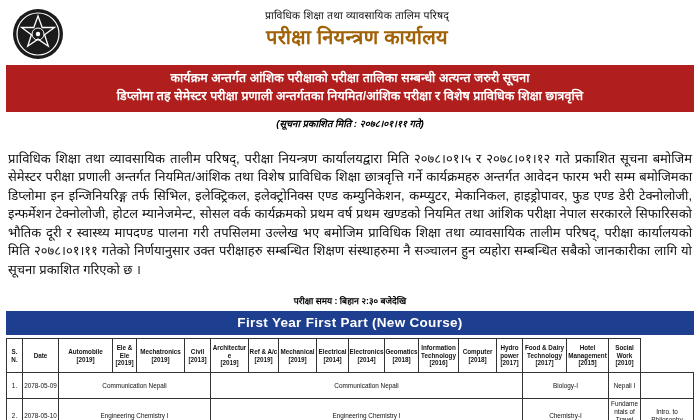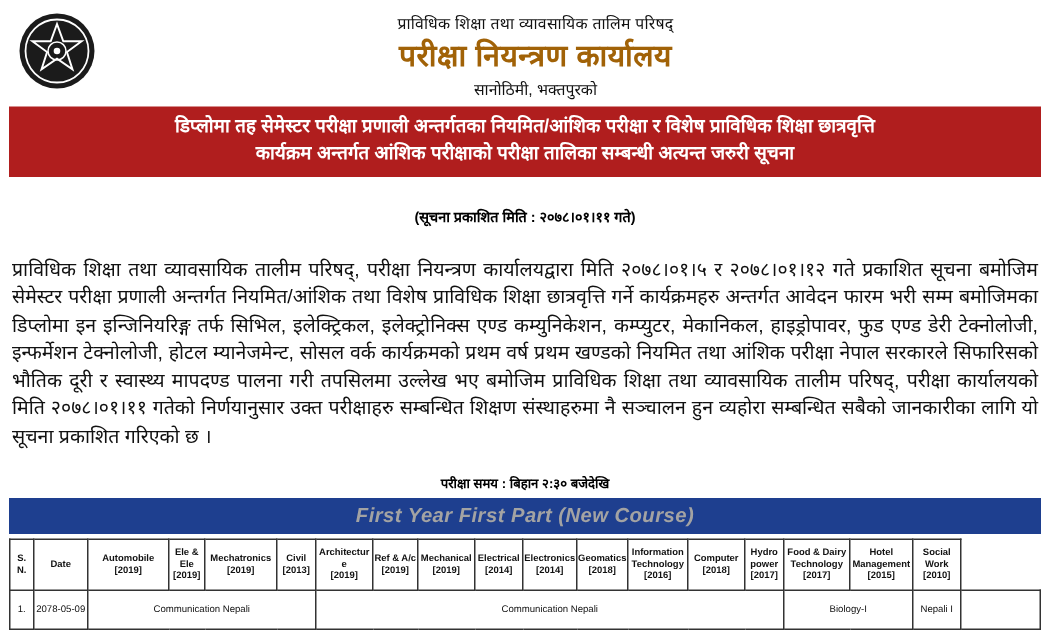--- a/index.html
+++ b/index.html
@@ -64,49 +64,49 @@
     font-size: 12.4px;
     font-weight: bold;
     line-height: 1.45;
     letter-spacing: .1px;
   }
   
   .notice-head {
     text-align: center;
     font-size: 9.6px;
     font-weight: bold;
-    margin-top: 20px;
+    margin-top: 5px;
     color: #000;
+    font-style: italic;
   }
   .notice-body {
     font-size: 13px;
     line-height: 1.42;
     text-align: justify;
     color: #111;
     margin-top: 20px;
     padding: 0 2px;
   }
   .exam-time {
     text-align: center;
     font-size: 8.8px;
     font-weight: bold;
     margin-top: 16px;
     color: #000;
   }
   
   .title-bar {
     background: #1e3f8f;
-    color: #a3a3a3;
+    color: #ffffff;
     text-align: center;
     font-size: 13.5px;
     font-weight: bold;
     padding: 4px 0 5px 0;
     margin-top: 4px;
     letter-spacing: .3px;
-    font-style: italic;
   }
   
   table.routine {
     width: 100%;
     border-collapse: collapse;
     margin-top: 3px;
     table-layout: fixed;
   }
   table.routine th, table.routine td {
     border: 1px solid #333;
@@ -141,27 +141,26 @@
         <circle cx="26" cy="26" r="25" fill="#1b1b1b"></circle>
         <circle cx="26" cy="26" r="21" fill="none" stroke="#ffffff" stroke-width="1.2"></circle>
         <polygon points="26,8 30.2,19.5 42.4,19.5 32.6,26.7 36.3,38.2 26,31.1 15.7,38.2 19.4,26.7 9.6,19.5 21.8,19.5" fill="none" stroke="#ffffff" stroke-width="1.3"></polygon>
         <circle cx="26" cy="26" r="6" fill="none" stroke="#ffffff" stroke-width="1"></circle>
         <circle cx="26" cy="26" r="2.2" fill="#ffffff"></circle>
       </svg>
     </div>
     <div class="header-text">
       <div class="org-line1">प्राविधिक शिक्षा तथा व्यावसायिक तालिम परिषद्</div>
       <div class="org-line2">परीक्षा नियन्त्रण कार्यालय</div>
-      <div class="org-line3">सानोठिमी, भक्तपुरको</div>
     </div>
   </div>
 
   <div class="banner">
+    <div class="banner-line">कार्यक्रम अन्तर्गत आंशिक परीक्षाको परीक्षा तालिका सम्बन्धी अत्यन्त जरुरी सूचना</div>
     <div class="banner-line">डिप्लोमा तह सेमेस्टर परीक्षा प्रणाली अन्तर्गतका नियमित/आंशिक परीक्षा र विशेष प्राविधिक शिक्षा छात्रवृत्ति</div>
-    <div class="banner-line">कार्यक्रम अन्तर्गत आंशिक परीक्षाको परीक्षा तालिका सम्बन्धी अत्यन्त जरुरी सूचना</div>
   </div>
 
   <div class="notice-head">(सूचना प्रकाशित मिति : २०७८।०१।११ गते)</div>
   <div class="notice-body">प्राविधिक शिक्षा तथा व्यावसायिक तालीम परिषद्, परीक्षा नियन्त्रण कार्यालयद्वारा मिति २०७८।०१।५ र २०७८।०१।१२ गते प्रकाशित सूचना बमोजिम सेमेस्टर परीक्षा प्रणाली अन्तर्गत नियमित/आंशिक तथा विशेष प्राविधिक शिक्षा छात्रवृत्ति गर्ने कार्यक्रमहरु अन्तर्गत आवेदन फारम भरी सम्म बमोजिमका डिप्लोमा इन इन्जिनियरिङ्ग तर्फ सिभिल, इलेक्ट्रिकल, इलेक्ट्रोनिक्स एण्ड कम्युनिकेशन, कम्प्युटर, मेकानिकल, हाइड्रोपावर, फुड एण्ड डेरी टेक्नोलोजी, इन्फर्मेशन टेक्नोलोजी, होटल म्यानेजमेन्ट, सोसल वर्क कार्यक्रमको प्रथम वर्ष प्रथम खण्डको नियमित तथा आंशिक परीक्षा नेपाल सरकारले सिफारिसको भौतिक दूरी र स्वास्थ्य मापदण्ड पालना गरी तपसिलमा उल्लेख भए बमोजिम प्राविधिक शिक्षा तथा व्यावसायिक तालीम परिषद्, परीक्षा कार्यालयको मिति २०७८।०१।११ गतेको निर्णयानुसार उक्त परीक्षाहरु सम्बन्धित शिक्षण संस्थाहरुमा नै सञ्चालन हुन व्यहोरा सम्बन्धित सबैको जानकारीका लागि यो सूचना प्रकाशित गरिएको छ ।</div>
   <div class="exam-time">परीक्षा समय : बिहान २:३० बजेदेखि</div>
 
   <div class="title-bar">First Year First Part (New Course)</div>
 
   <table class="routine">
     <thead>

